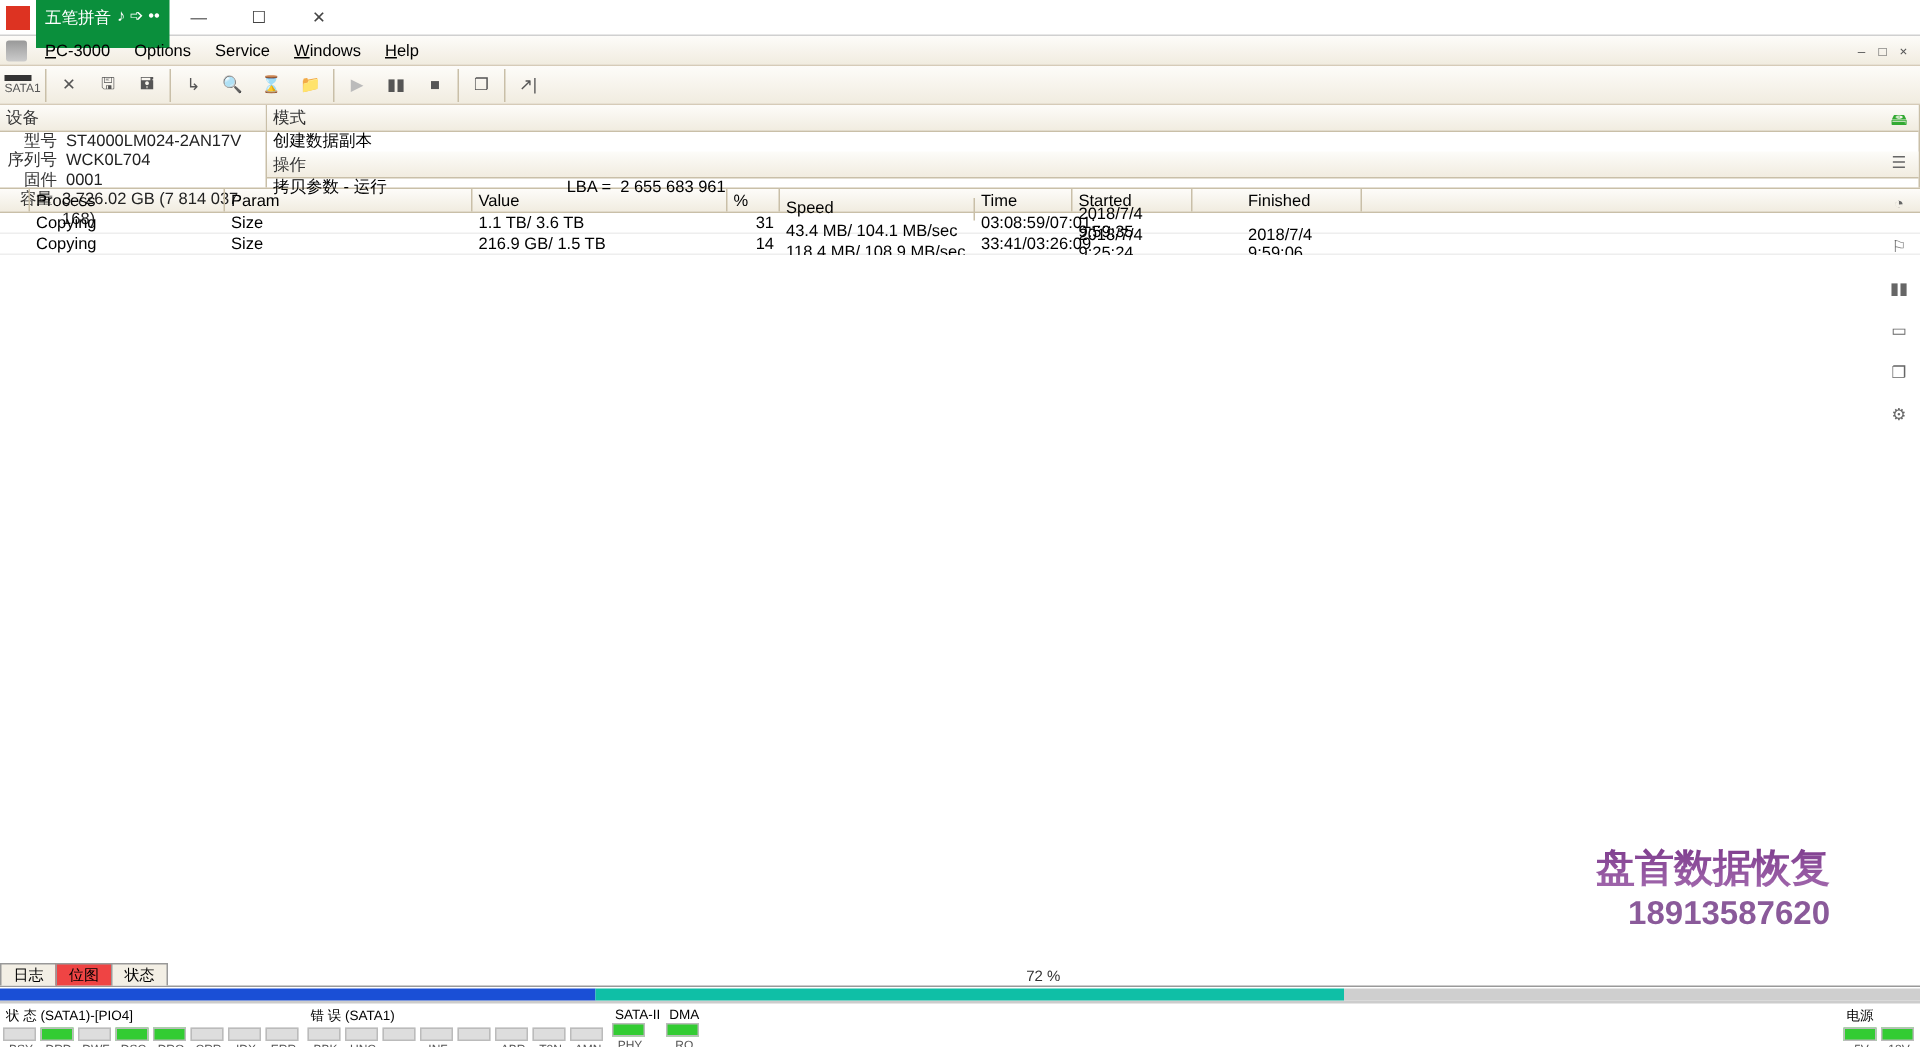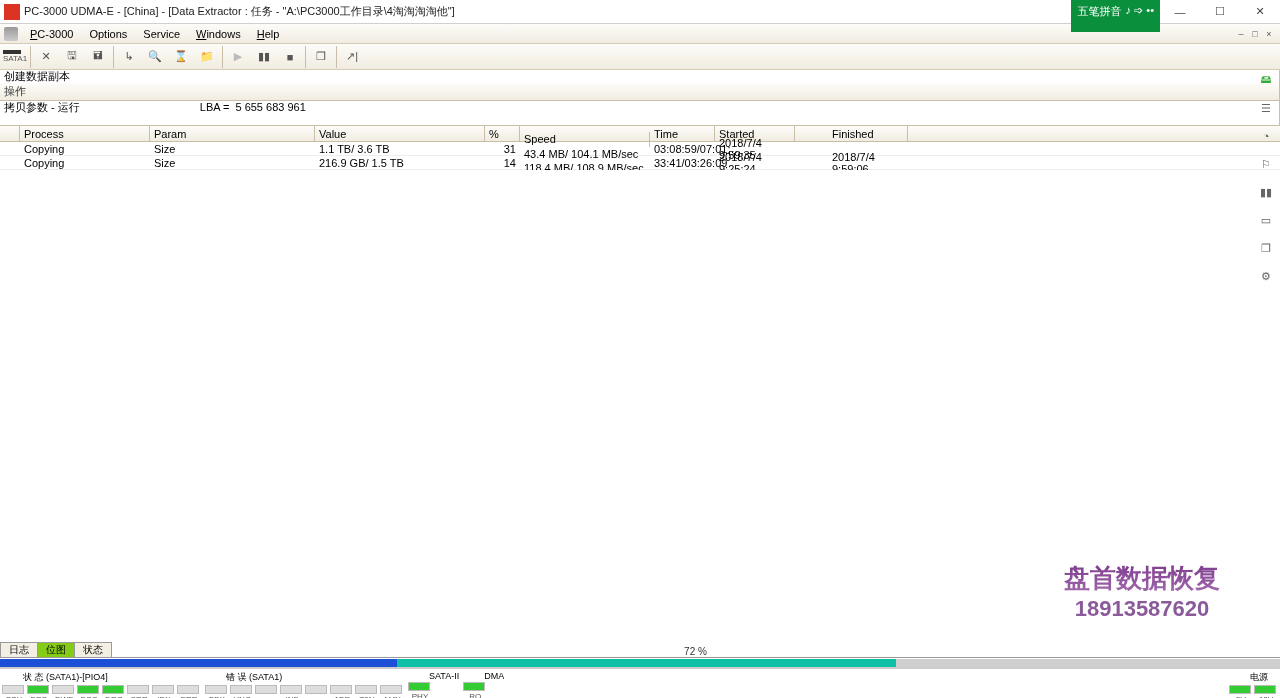--- a/index.html
+++ b/index.html
@@ -31,53 +31,52 @@
 .inforow .val { padding-left:6px; color:#222;}
 
 .gridhdr { display:flex; background:linear-gradient(#fdfcf9,#f1ece0); border-bottom:1px solid #c9bfa8; height:16px; align-items:center;}
 .gridhdr > div { border-right:1px solid #c9bfa8; padding:0 4px; height:100%; display:flex; align-items:center;}
 .gridrow { display:flex; border-bottom:1px solid #eee; height:14px; align-items:center; font-size:10px;}
 .gridrow > div { padding:0 4px; }
 
 .c-idx{width:20px;} .c-proc{width:130px;} .c-param{width:165px;} .c-val{width:170px;} .c-pct{width:35px;text-align:right;} .c-speed{width:130px;margin-top:11px;} .c-time{width:65px;} .c-start{width:80px;} .c-fin{width:80px;margin-left:33px;}
 
 .main { position:relative; height:calc(698px - 24px - 20px - 26px - 56px - 16px - 28px - 12px - 10px - 30px - 4px); background:#fff;}
-.watermark { position:absolute; right:60px; bottom:20px; text-align:center;}
+.watermark { position:absolute; right:60px; bottom:20px; text-align:right;}
 .watermark .line1 { font-size:26px; font-weight:bold; background:linear-gradient(#7a378a,#a56db0); -webkit-background-clip:text; color:transparent;}
 .watermark .line2 { font-size:22px; font-weight:bold; color:#8a5a9a;}
 
 .rightbar { position:absolute; right:0; top:70px; width:28px; display:flex; flex-direction:column; gap:8px; align-items:center;}
 .rightbar div { width:20px; height:20px; display:flex; align-items:center; justify-content:center; color:#666;}
 
 .tabbar { height:16px; display:flex; align-items:flex-end; border-bottom:1px solid #999;}
 .tab { border:1px solid #999; border-bottom:none; padding:0 8px; background:#f3efe5; margin-right:-1px; font-size:10px;}
-.tab.active { background:#84cc16;}
+.tab.active { background:#ef4444;}
 .progress-label { flex:1; text-align:center; font-size:10px; color:#333;}
 
 .bitmap { height:10px; display:flex; border-bottom:1px solid #ccc;}
 .bitmap .seg { height:8px; margin-top:1px;}
 
 .statusbar { height:30px; border-top:1px solid #ccc; display:flex; align-items:flex-start; font-size:9px; padding-top:2px;}
 .sgroup { margin:0 2px;}
-.sgroup .title { font-size:9px; margin-bottom:1px; padding-left:2px;margin-left:19px;}
+.sgroup .title { font-size:9px; margin-bottom:1px; padding-left:2px;}
 .leds { display:flex; gap:1px;}
 .led { width:24px; text-align:center;}
 .led .box { width:22px; height:9px; background:#ddd; border:1px solid #bbb; margin-bottom:1px;}
 .led.on .box { background:#3c3;}
 .led .lbl { font-size:8px; color:#555;}
 .spacer { flex:1;}
 
 .tick-blue{background:#1a4fd6;} .tick-teal{background:#0fbfa6;} .tick-gray{background:#cfcfcf;}
 </style>
 </head>
 <body>
 
 <div class="titlebar">
   <div class="icon"></div>
-  <div class="title">PC-3000 UDMA-E - [China] - [Data Extractor : 任务 - "A:\PC3000工作目录\4淘淘淘淘他"]</div>
   <div class="ime">
     <span>五笔拼音</span>
     <span>♪ ➩ ••</span>
   </div>
   <div class="winbtn">—</div>
   <div class="winbtn">☐</div>
   <div class="winbtn">✕</div>
 </div>
 
 <div class="menubar">
@@ -110,31 +109,51 @@
   <div class="tbtn" style="color:#bbb">▶</div>
   <div class="tbtn">▮▮</div>
   <div class="tbtn">■</div>
   <div class="tsep"></div>
   <div class="tbtn">❐</div>
   <div class="tsep"></div>
   <div class="tbtn">↗|</div>
 </div>
 
 <div class="infobar" style="height:56px;">
+  <div class="infocol" style="width:178px;">
+    <div class="infohdr">设备</div>
+    <div class="inforow">
+        <div class="lbl">型号</div>
+        <div class="val">ST4000LM024-2AN17V</div>
+      </div>
+    <div class="inforow">
+        <div class="lbl">序列号</div>
+        <div class="val">WCK0L704</div>
+      </div>
+    <div class="inforow">
+        <div class="lbl">固件</div>
+        <div class="val">0001</div>
+      </div>
+    <div class="inforow">
+        <div class="lbl">容量</div>
+        <div class="val">3 726.02 GB (7 814 037 168)</div>
+      </div>
+  </div>
   <div class="infocol" style="flex:1;">
+    <div class="infohdr">模式</div>
     <div class="inforow">
         <div>创建数据副本</div>
       </div>
     <div class="infohdr">操作</div>
     <div class="inforow">
       <div>拷贝参数 - 运行</div>
       <div style="width:120px;"></div>
       <div>LBA =</div>
       <div style="width:6px;"></div>
-      <div>5 655 683 961</div>
+      <div>2 655 683 961</div>
     </div>
   </div>
 </div>
 
 <div class="gridhdr">
   <div class="c-idx"></div>
   <div class="c-proc">Process</div>
   <div class="c-param">Param</div>
   <div class="c-val">Value</div>
   <div class="c-pct">%</div>

